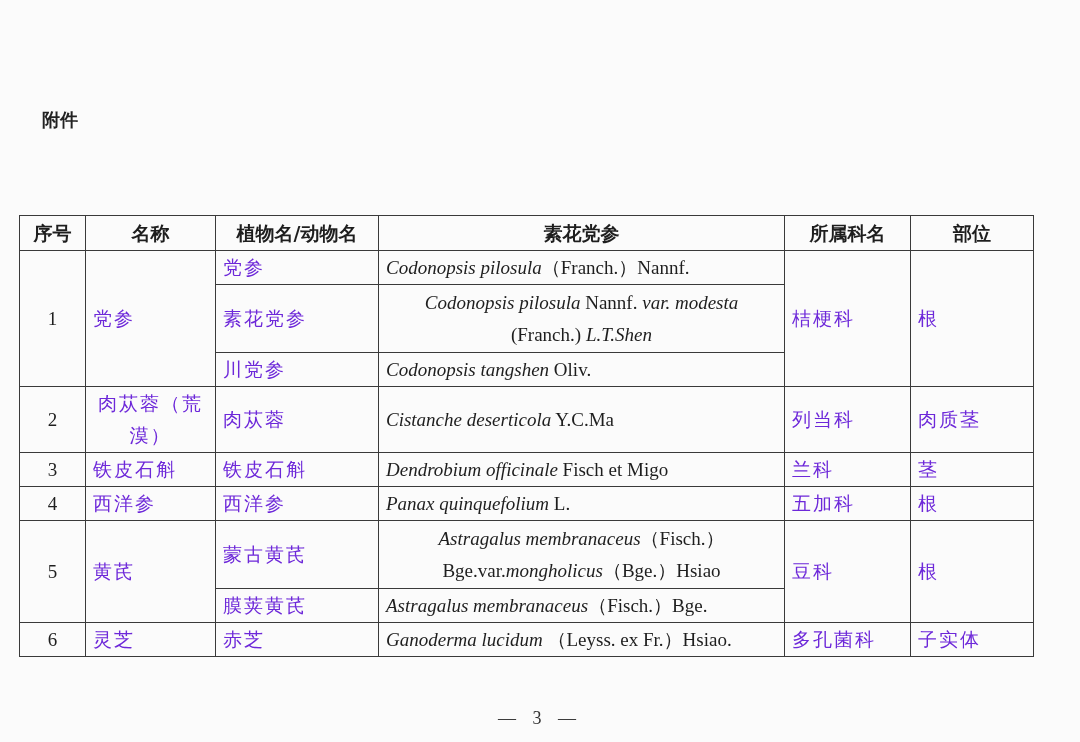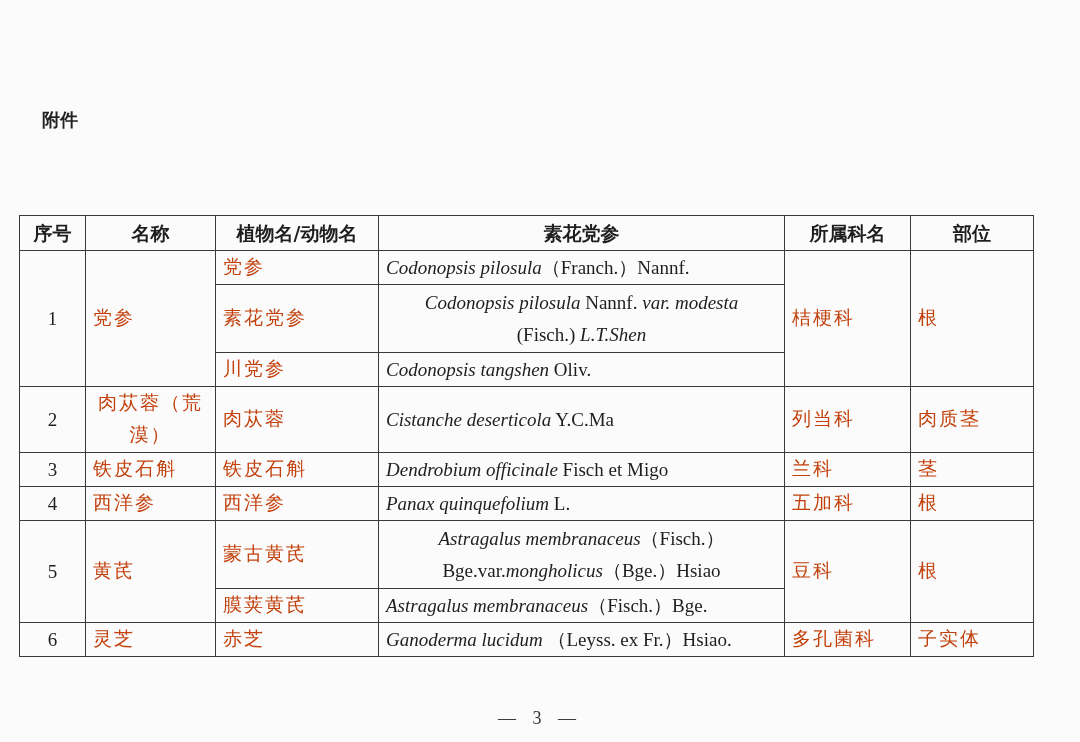--- a/index.html
+++ b/index.html
@@ -33,21 +33,21 @@
     padding: 0 7px;
     font-size: 19px; line-height: 32px;
     vertical-align: middle;
     font-weight: normal;
     overflow: hidden;
   }
   table.list th {
     text-align: center; font-family: "DejaVu Sans", sans-serif;
     font-weight: bold; font-size: 19px; height: 34px;
   }
-  .cjk { font-family: Liberation Mono, monospace; font-size: 18px; letter-spacing: 2px; color: #c2410c; }
+  .cjk { font-family: Liberation Serif, serif; font-size: 18px; letter-spacing: 2px; color: #6d28d9; }
   .num { text-align: center; font-family: "Liberation Serif", serif; font-size: 20px; }
   .latin { font-family: "Liberation Serif", serif; font-size: 19.5px; white-space: nowrap; }
   .latin i { font-style: italic; }
   .wrap { white-space: normal; line-height: 33px; text-align: center; }
   .page-number {
     position: absolute; left: 0; width: 1080px; top: 708px; text-align: center;
     font-family: "Liberation Serif", serif; font-size: 18px; color: #333;
     letter-spacing: 6px;
   }
 </style>
@@ -82,21 +82,21 @@
       <tr style="height:34px">
         <td class="num" rowspan="3">1</td>
         <td class="cjk" rowspan="3">党参</td>
         <td class="cjk">党参</td>
         <td class="latin"><i>Codonopsis pilosula</i><span>（Franch.）Nannf.</span></td>
         <td class="cjk" rowspan="3">桔梗科</td>
         <td class="cjk" rowspan="3">根</td>
       </tr>
       <tr style="height:68px">
         <td class="cjk">素花党参</td>
-        <td class="latin wrap"><i>Codonopsis pilosula</i><span> Nannf. </span><i>var. modesta</i><br><span>(Fisch.) </span><i>L.T.Shen</i></td>
+        <td class="latin wrap"><i>Codonopsis pilosula</i><span> Nannf. </span><i>var. modesta</i><br><span>(Franch.) </span><i>L.T.Shen</i></td>
       </tr>
       <tr style="height:34px">
         <td class="cjk">川党参</td>
         <td class="latin"><i>Codonopsis tangshen</i><span> Oliv.</span></td>
       </tr>
 
       <tr style="height:66px">
         <td class="num">2</td>
         <td class="cjk wrap">肉苁蓉（荒漠）</td>
         <td class="cjk">肉苁蓉</td>

